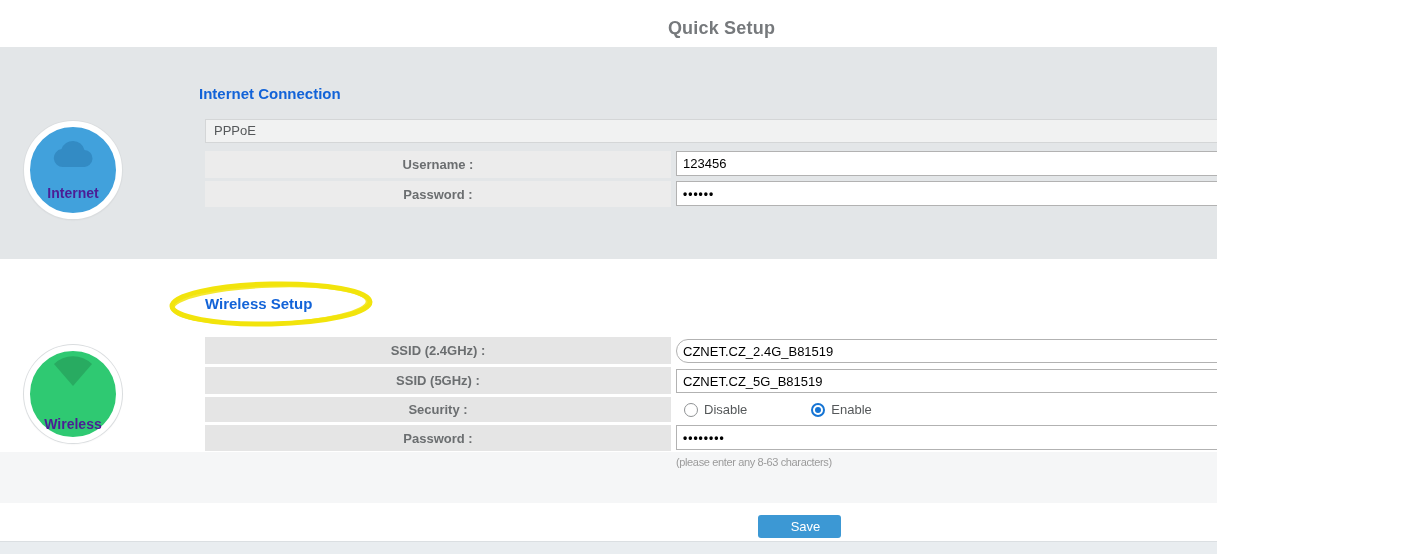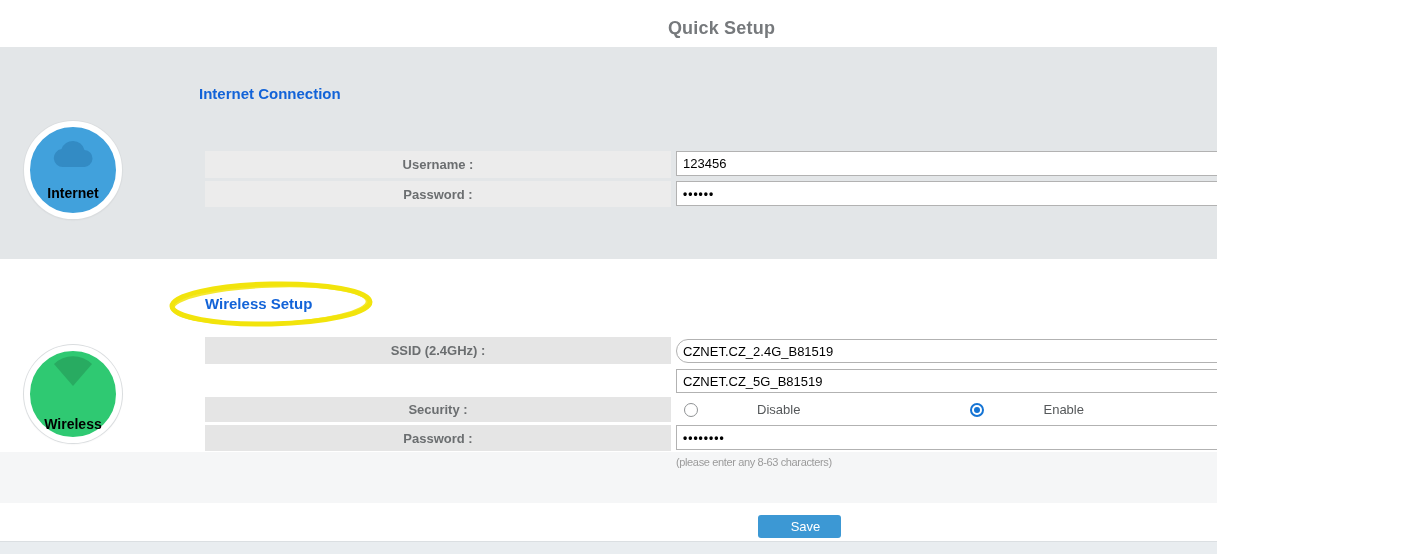--- a/index.html
+++ b/index.html
@@ -46,41 +46,41 @@
   .txt-input {
     position:absolute; left:676px; height:25px; border:1px solid #b2b2b2;
     background:#fff; font-family:"Liberation Sans", sans-serif;
     font-size:13px; color:#000; padding:0 6px; outline:none;
   }
   .pw { font-weight:bold; letter-spacing:1px; font-size:12px; }
 
   .eye { position:absolute; cursor:pointer; }
 
   
-  .radio-group { position:absolute; left:684px; top:397px; width:400px; height:25px; display:flex; align-items:center;justify-content:space-between; }
+  .radio-group { position:absolute; left:684px; top:397px; width:400px; height:25px; display:flex; align-items:center; }
   .radio { width:14px; height:14px; border-radius:50%; background:#fff; border:1px solid #8f9294; margin-right:6px; cursor:pointer; position:relative; }
   .radio.checked { border:2px solid #1574d4; }
   .radio.checked::after { content:""; position:absolute; left:2px; top:2px; width:6px; height:6px; border-radius:50%; background:#1574d4; }
   .radio-label { font-size:13px; color:#55585a; cursor:pointer; }
   .radio-gap { width:64px; }
 
   .hint {
     position:absolute; left:676px; top:456px; font-size:11.5px; color:#9b9b9b;
     letter-spacing:-0.4px; transform:scaleX(0.96); transform-origin:left center;
   }
 
   
   .badge {
     position:absolute; left:24px; width:98px; height:98px; border-radius:50%;
     border:6px solid #ffffff; box-shadow:0 0 0 1px #dadddf, 0 1px 2px rgba(0,0,0,0.08);
     display:flex; flex-direction:column; align-items:center; justify-content:center;
   }
   .badge-internet { top:121px; background:#41a1dc; }
   .badge-wireless { top:345px; background:#2fc972;gap:12px; }
-  .badge-label { color:#000000; font-size:14px; font-weight:bold; margin-top:14px; }
+  .badge-label { color:#4c1d95; font-size:14px; font-weight:bold; margin-top:14px; }
 
   
   .annot { position:absolute; left:167px; top:279px; z-index:2; pointer-events:none; }
 
   
   .save-btn {
     position:absolute; left:758px; top:515px; width:83px; height:23px;
     background:#3c98d4; border:none; border-radius:3px; color:#fff;
     font-family:"Liberation Sans", sans-serif; font-size:13px; cursor:pointer;padding-left:12px;
   }
@@ -94,20 +94,28 @@
   <div class="sec-internet"></div>
   <div class="sec-wireless"></div>
   <div class="band-light"></div>
   <div class="save-area"></div>
   <div class="footer"></div>
 
   <div class="page-title">Quick Setup</div>
 
   <div class="sec-heading h-internet">Internet Connection</div>
 
+  <div class="dropdown">
+    <span>PPPoE</span>
+    <span class="chev">
+      <svg width="13" height="9" viewBox="0 0 13 9">
+          <path d="M1.5 1.5 L6.5 6.5 L11.5 1.5" fill="none" stroke="#55585a" stroke-width="2" stroke-linecap="round" stroke-linejoin="round"></path>
+        </svg>
+    </span>
+  </div>
 
   <div class="row-label i-bg" style="top:151px; height:27px;">Username :</div>
   <input class="txt-input" style="top: 151px; width: 590px;" value="123456">
 
   <div class="row-label i-bg" style="top:181px; height:26px;">Password :</div>
   <input class="txt-input pw" style="top: 181px; width: 590px;" value="••••••">
   <span class="eye" style="left:1238px; top:187px;">
     <svg width="21" height="12" viewBox="0 0 21 12">
         <g fill="none" stroke="#9aa0a3" stroke-width="1.3" stroke-linecap="round">
           <path d="M2 2 Q10.5 9.5 19 2"></path>
@@ -132,20 +140,21 @@
   <span class="annot">
     <svg width="208" height="50" viewBox="0 0 208 50">
       <ellipse cx="104" cy="25" rx="99" ry="20" fill="none" stroke="#f2e40c" stroke-width="5" transform="rotate(-1.2 104 25)"></ellipse>
       <ellipse cx="103" cy="26" rx="97" ry="18.5" fill="none" stroke="#f2e40c" stroke-width="2.5" opacity="0.85" transform="rotate(-2.2 103 26)"></ellipse>
     </svg>
   </span>
 
   <div class="row-label w-bg" style="top:337px; height:27px;">SSID (2.4GHz) :</div>
   <input class="txt-input" style="top: 339px; width: 591px; height: 24px; border-radius: 12px;" value="CZNET.CZ_2.4G_B81519">
 
+  <div class="row-label w-bg" style="top:367px; height:27px;">SSID (5GHz) :</div>
   <input class="txt-input" style="top: 369px; width: 591px; height: 24px;" value="CZNET.CZ_5G_B81519">
 
   <div class="row-label w-bg" style="top:397px; height:25px;">Security :</div>
   <div class="radio-group">
     <span class="radio"></span>
     <span class="radio-label">Disable</span>
     <span class="radio-gap"></span>
     <span class="radio checked"></span>
     <span class="radio-label">Enable</span>
   </div>

